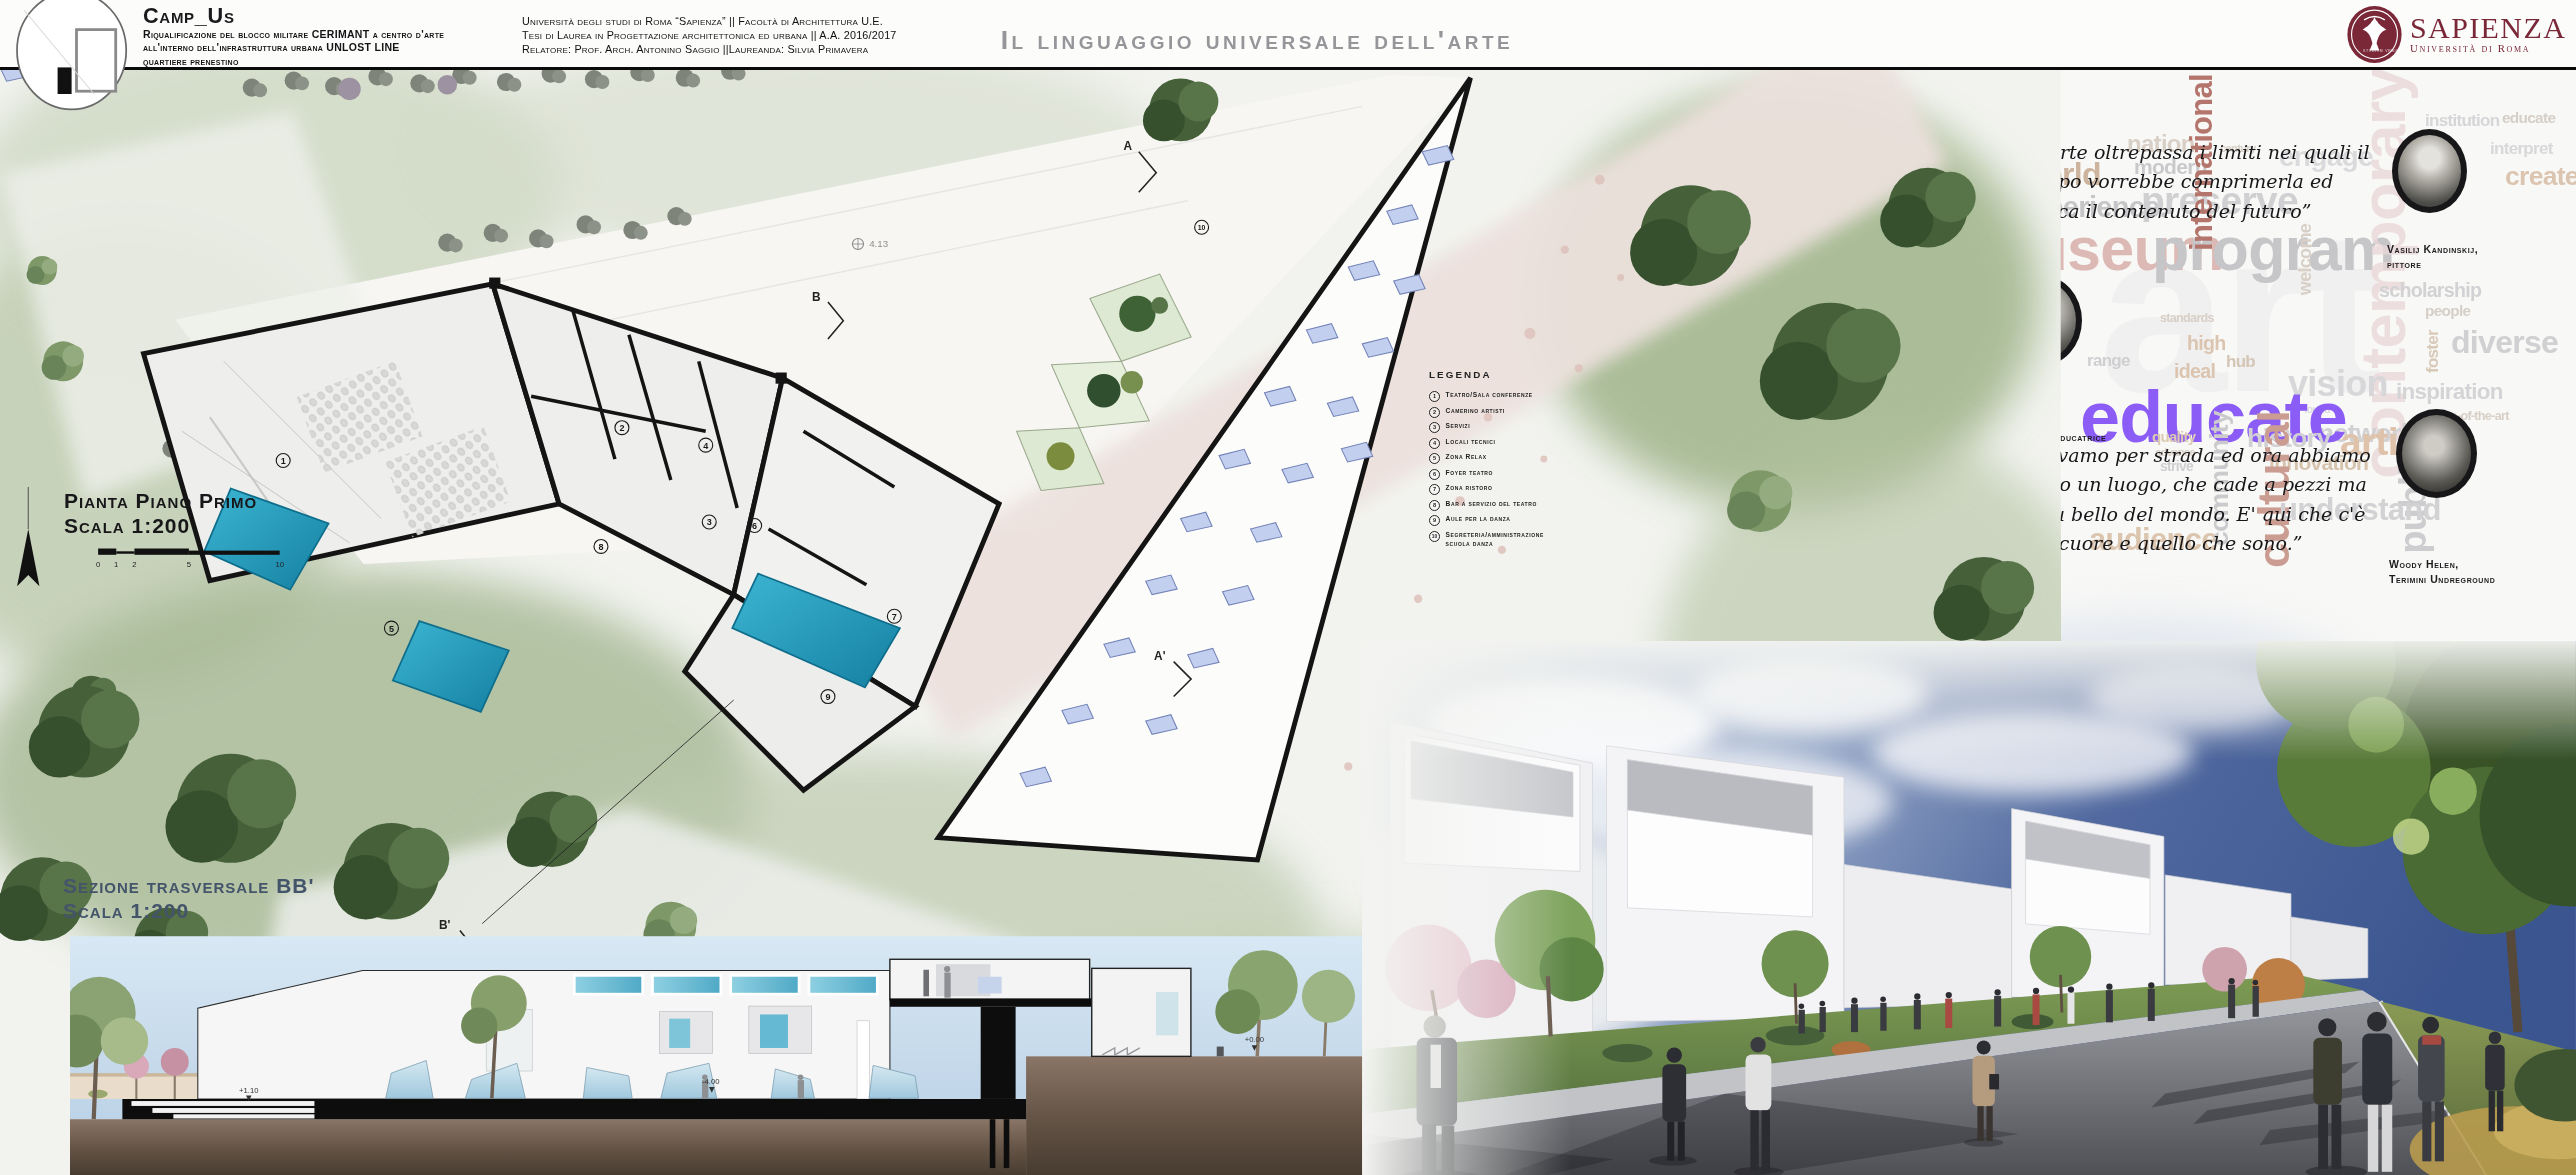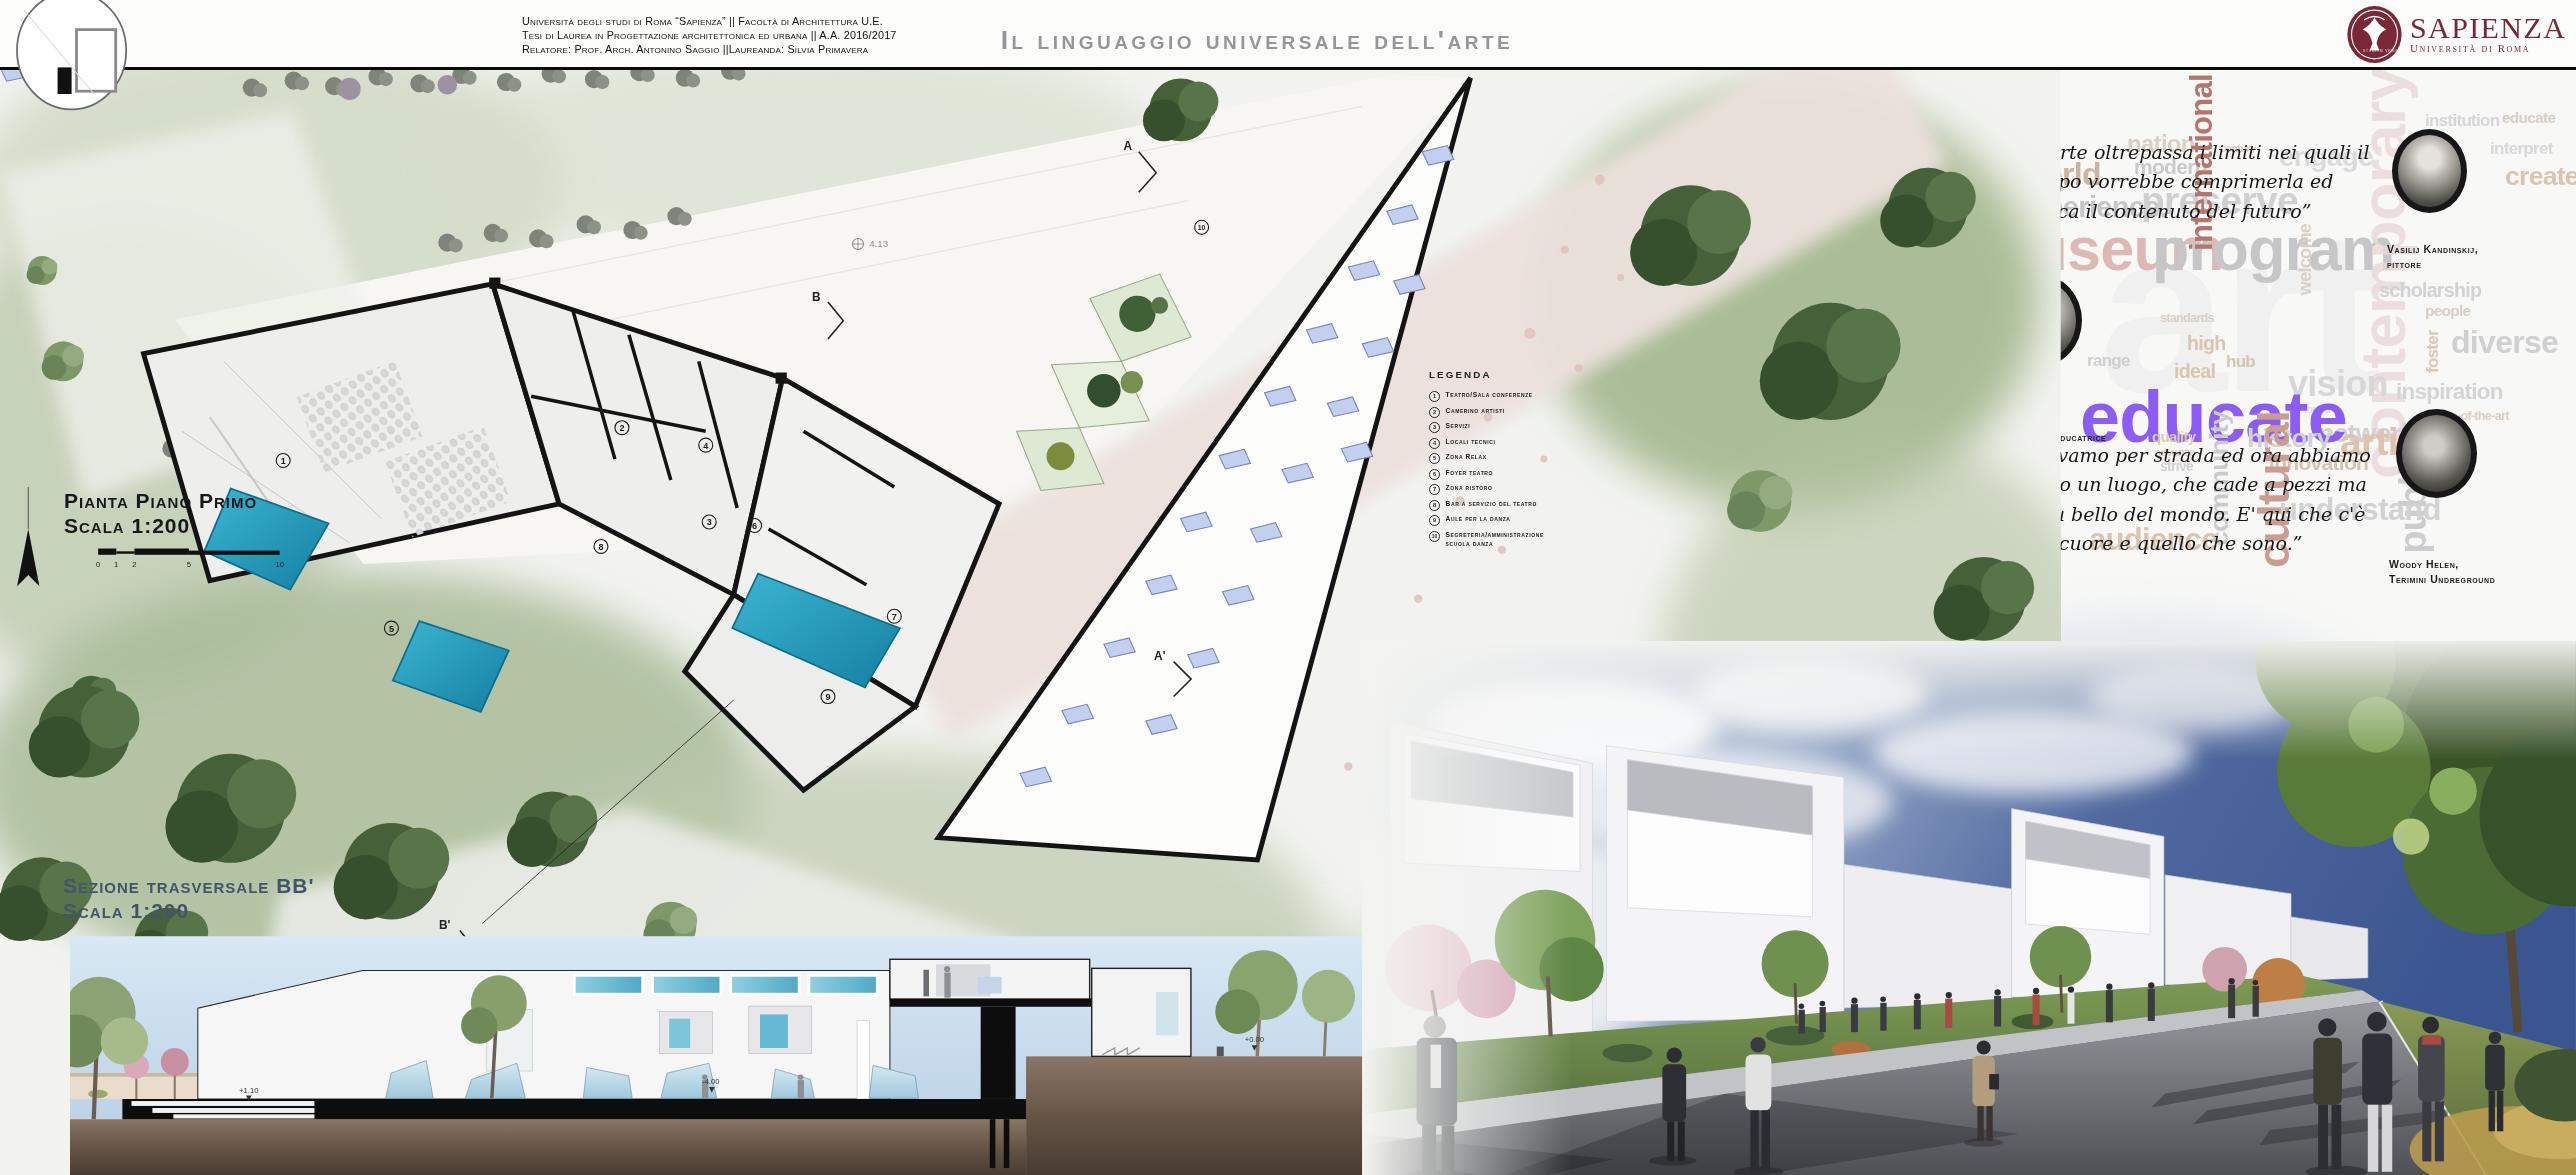--- a/index.html
+++ b/index.html
@@ -694,20 +694,26 @@
   <div id="header"></div>
   <div id="header-rule"></div>
 
   <svg id="logo-circle" width="126" height="126" viewBox="0 0 180 180">
     <ellipse cx="88" cy="88" rx="78" ry="84" fill="#ffffff" stroke="#6a6a6a" stroke-width="2.5"></ellipse>
     <rect x="95" y="58" width="56" height="88" fill="#ffffff" stroke="#8a8a8a" stroke-width="4"></rect>
     <rect x="68" y="112" width="20" height="38" fill="#111"></rect>
     <line x1="20" y1="30" x2="120" y2="150" stroke="#d8d8d8" stroke-width="1.5"></line>
   </svg>
 
+  <div id="camp-block">
+    <div id="camp-title">Camp_Us</div>
+    <div class="camp-sub">Riqualificazione del blocco militare CERIMANT a centro d'arte</div>
+    <div class="camp-sub">all'interno dell'infrastruttura urbana UNLOST LINE</div>
+    <div class="camp-sub">quartiere prenestino</div>
+  </div>
 
   <div id="uni-block">
     <div class="uni-line">Università degli studi di Roma “Sapienza” || Facoltà di Architettura U.E.</div>
     <div class="uni-line">Tesi di Laurea in Progettazione architettonica ed urbana ||  A.A. 2016/2017</div>
     <div class="uni-line">Relatore: Prof. Arch. Antonino Saggio ||Laureanda: Silvia Primavera</div>
   </div>
 
   <div id="board-title">Il linguaggio universale dell'arte</div>
 
   <div id="sapienza">

